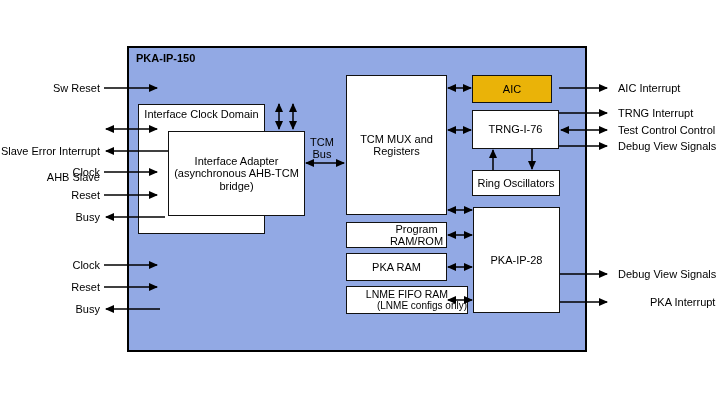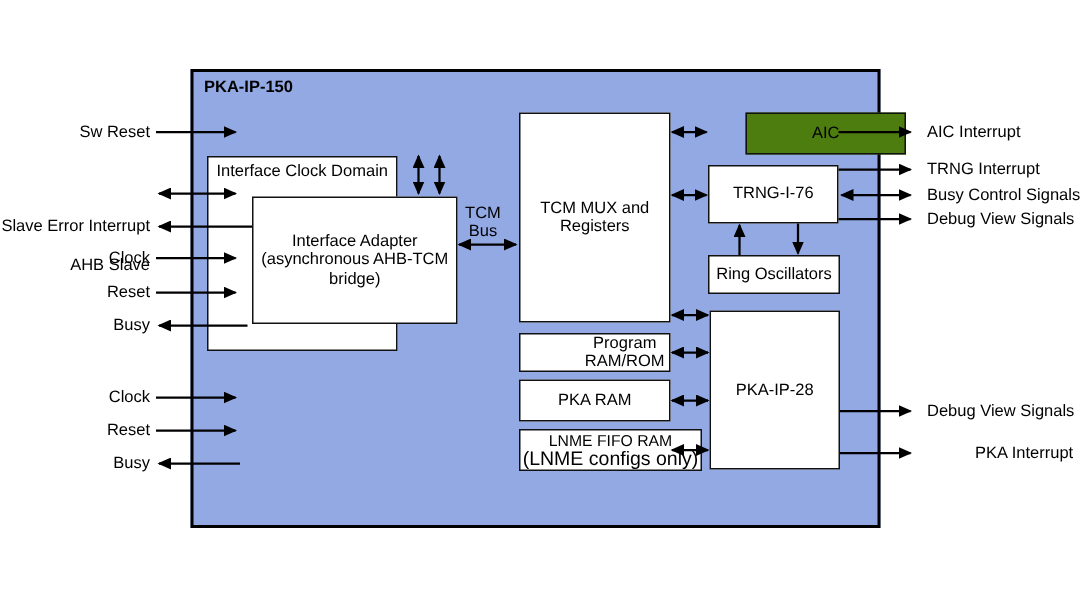--- a/index.html
+++ b/index.html
@@ -6,21 +6,21 @@
   .canvas{position:relative;width:720px;height:400px;background:#fff;overflow:hidden;
           font-family:"Liberation Sans","DejaVu Sans",sans-serif;color:#000;}
   .main-block{position:absolute;left:127px;top:46px;width:460px;height:306px;
               border:2px solid #000;box-sizing:border-box;background:#92A9E4;}
   .main-title{position:absolute;left:7px;top:4px;font-size:11px;font-weight:bold;white-space:nowrap;}
   .box{position:absolute;background:#fff;border:1.5px solid #111;box-sizing:border-box;
        font-size:11px;line-height:12.5px;text-align:center;}
   .box.center{display:flex;align-items:center;justify-content:center;}
   .box .inner{width:100%;}
   .box.toplabel{padding-top:3px;}
-  .small{font-size:13px;line-height:10px;}
+  .small{font-size:10px;line-height:10px;text-align:right;}
   .sig{position:absolute;font-size:11px;line-height:14px;white-space:nowrap;}
   .sig.left{left:0;width:100px;text-align:right;}
   .sig.right{left:618px;text-align:left;}
   .buslabel{position:absolute;left:302px;top:136px;width:40px;text-align:center;
             font-size:11px;line-height:12px;font-weight:normal;}
   svg.overlay{position:absolute;left:0;top:0;pointer-events:none;}
 </style>
 </head>
 <body>
 
@@ -58,21 +58,21 @@
     <div>PKA RAM</div>
   </div>
 
   <div class="box center" style="left: 346px; top: 286px; width: 122px; height: 28px; background: rgb(255, 255, 255);">
     <div class="inner">
       <div style="font-size:10.5px;line-height:11.5px;">LNME FIFO RAM</div>
       <div class="small">(LNME configs only)</div>
     </div>
   </div>
 
-  <div class="box center" style="left: 472px; top: 75px; width: 107px; height: 28px; background: #4d7c0f; margin-left: 25px;">
+  <div class="box center" style="left: 472px; top: 75px; width: 80px; height: 28px; background: #eab308;">
     <div>AIC</div>
   </div>
 
   <div class="box center" style="left: 472px; top: 110px; width: 87px; height: 39px; background: rgb(255, 255, 255);">
     <div>TRNG-I-76</div>
   </div>
 
   <div class="box center" style="left: 472px; top: 170px; width: 88px; height: 26px; background: rgb(255, 255, 255);">
     <div>Ring Oscillators</div>
   </div>
@@ -91,21 +91,21 @@
   <div class="sig left" style="top:144px;">Slave Error Interrupt</div>
   <div class="sig left" style="top:165px;">Clock</div>
   <div class="sig left" style="top:188px;">Reset</div>
   <div class="sig left" style="top:210px;">Busy</div>
   <div class="sig left" style="top:258px;">Clock</div>
   <div class="sig left" style="top:280px;">Reset</div>
   <div class="sig left" style="top:302px;">Busy</div>
 
   <div class="sig right" style="top:81px;">AIC Interrupt</div>
   <div class="sig right" style="top:106px;">TRNG Interrupt</div>
-  <div class="sig right" style="top:123px;">Busy Control Signals</div>
+  <div class="sig right" style="top:123px;">Test Control Control</div>
   <div class="sig right" style="top:139px;">Debug View Signals</div>
   <div class="sig right" style="top:267px;">Debug View Signals</div>
   <div class="sig right" style="top:295px;margin-left:32px;">PKA Interrupt</div>
 
   <svg class="overlay" width="720" height="400" viewBox="0 0 720 400">
     <defs>
       <marker id="ah" markerUnits="userSpaceOnUse" markerWidth="10" markerHeight="8" refX="8" refY="4" orient="auto-start-reverse">
         <path d="M0,0 L9,4 L0,8 Z" fill="#000"></path>
       </marker>
     </defs>

